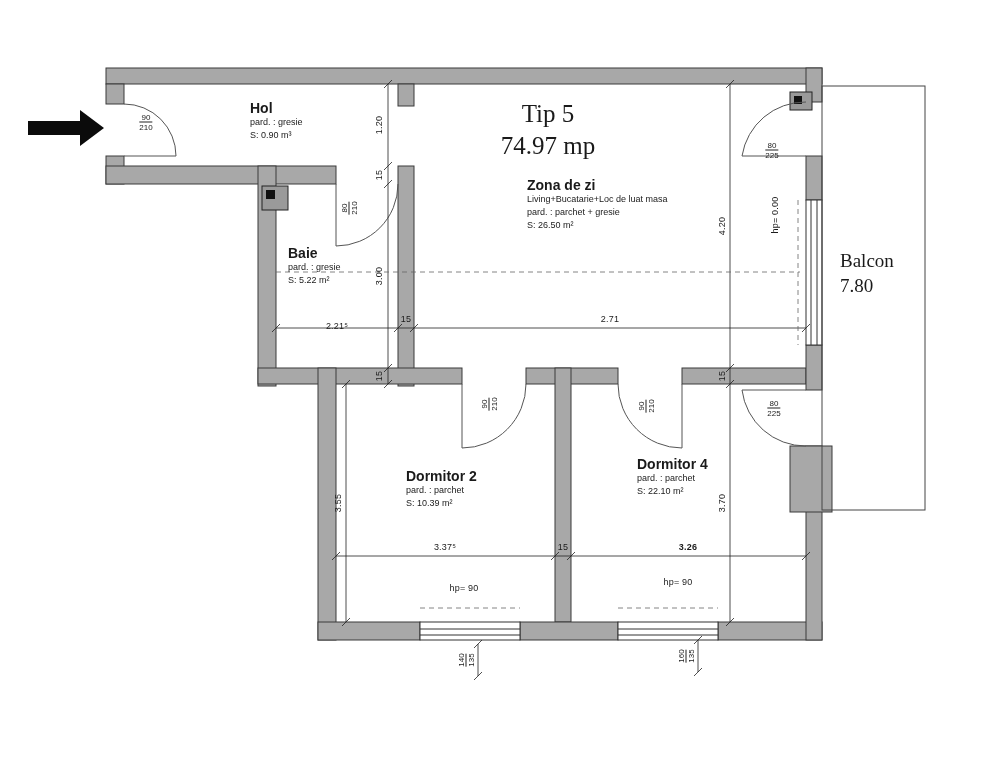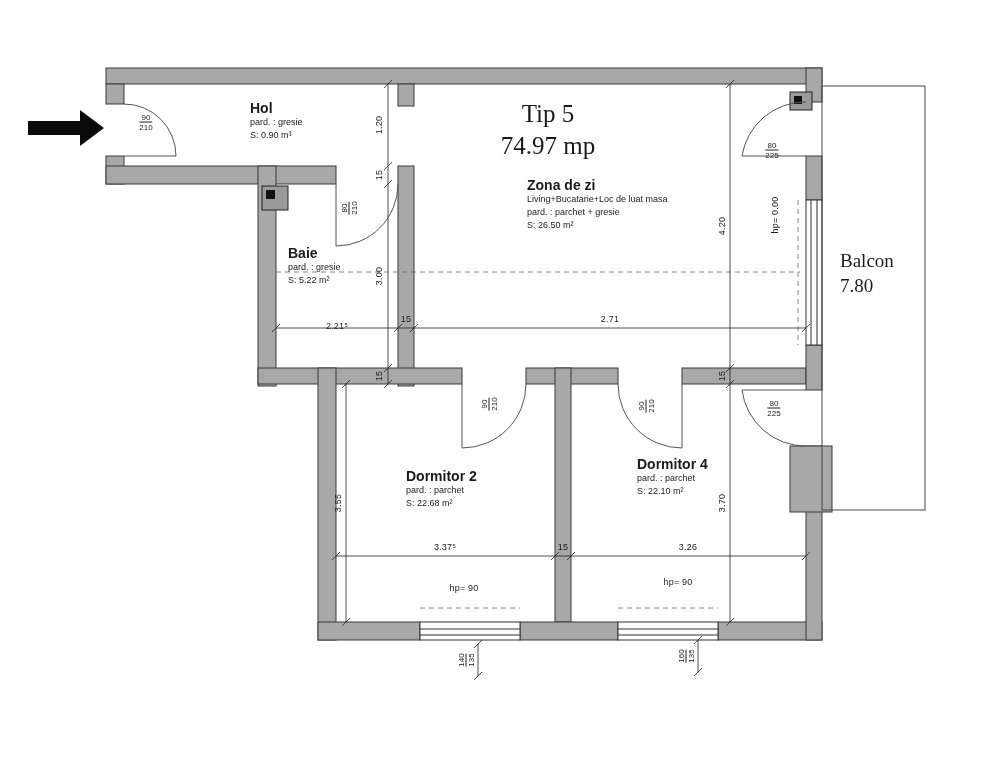--- a/index.html
+++ b/index.html
@@ -162,21 +162,21 @@
   <div class="lbl room-block" style="left:527px; top:177px;">
     <div class="rname">Zona de zi</div>
     <div>Living+Bucatarie+Loc de luat masa</div>
     <div>pard. : parchet + gresie</div>
     <div>S: 26.50 m²</div>
   </div>
 
   <div class="lbl room-block" style="left:384px; top:468px;margin-left:22px;">
     <div class="rname">Dormitor 2</div>
     <div>pard. : parchet</div>
-    <div>S: 22.68 m²</div>
+    <div>S: 10.39 m²</div>
   </div>
 
   <div class="lbl room-block" style="left:637px; top:456px;">
     <div class="rname">Dormitor 4</div>
     <div>pard. : parchet</div>
     <div>S: 22.10 m²</div>
   </div>
 
   <div class="lbl balcon-block" style="left:840px; top:248px;">
     <div>Balcon</div>
@@ -191,21 +191,21 @@
   <span class="lbl dim rot" style="left:722px; top:376px;">15</span>
   <span class="lbl dim rot" style="left:722px; top:503px;">3.70</span>
   <span class="lbl dim rot" style="left:338px; top:503px;">3.55</span>
   <span class="lbl dim rot" style="left:775px; top:215px;">hp= 0.00</span>
 
   <span class="lbl dim c" style="left:337px; top:326px;">2.21⁵</span>
   <span class="lbl dim c" style="left:406px; top:319px;">15</span>
   <span class="lbl dim c" style="left:610px; top:319px;">2.71</span>
   <span class="lbl dim c" style="left:445px; top:547px;">3.37⁵</span>
   <span class="lbl dim c" style="left:563px; top:547px;">15</span>
-  <span class="lbl dim c" style="left:688px; top:547px;">3.26</span>
+  <span class="lbl dim c" style="left:688px; top:547px;font-weight:bold;">3.26</span>
   <span class="lbl dim c" style="left:464px; top:588px;">hp= 90</span>
   <span class="lbl dim c" style="left:678px; top:582px;">hp= 90</span>
 
   <div class="lbl frac c" style="left:146px; top:122px;">
     <span class="num">90</span>
     <span class="den">210</span>
   </div>
   <div class="lbl frac rot" style="left:349px; top:208px;">
     <span class="num">80</span>
     <span class="den">210</span>

